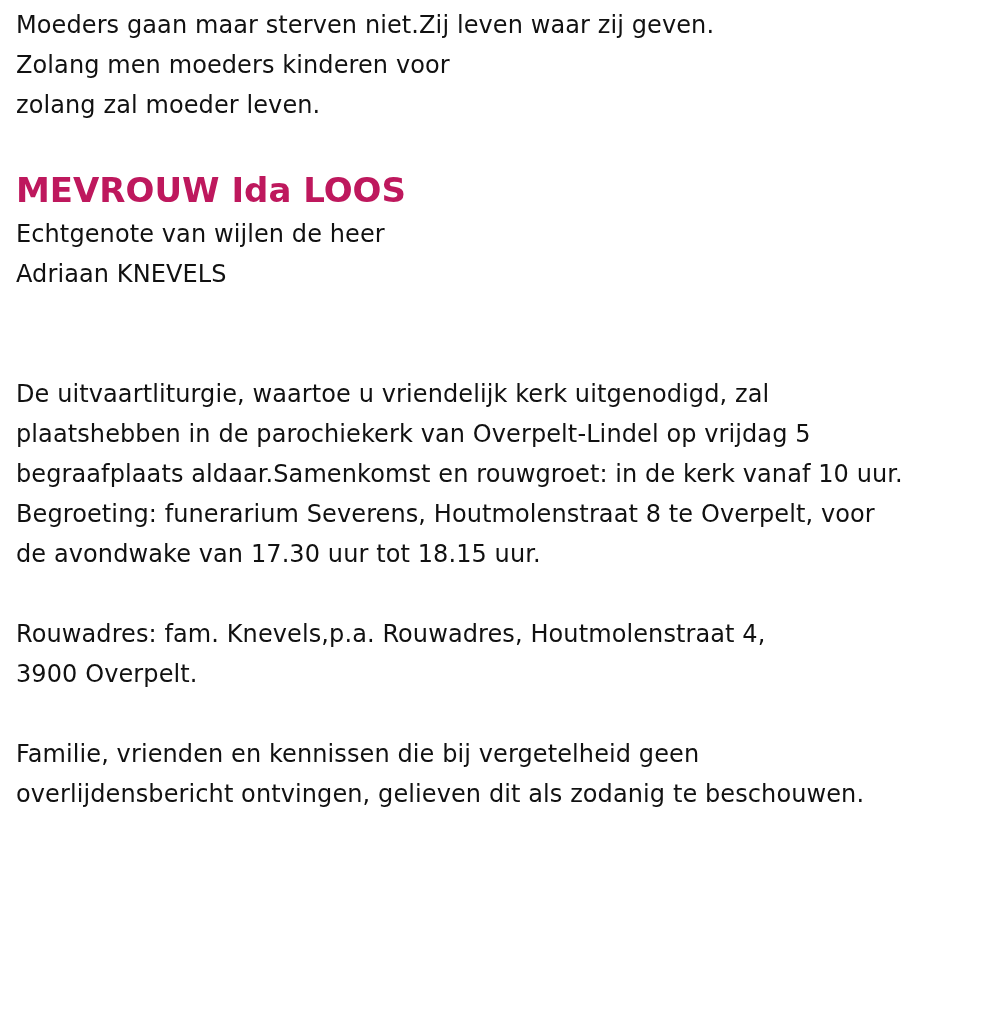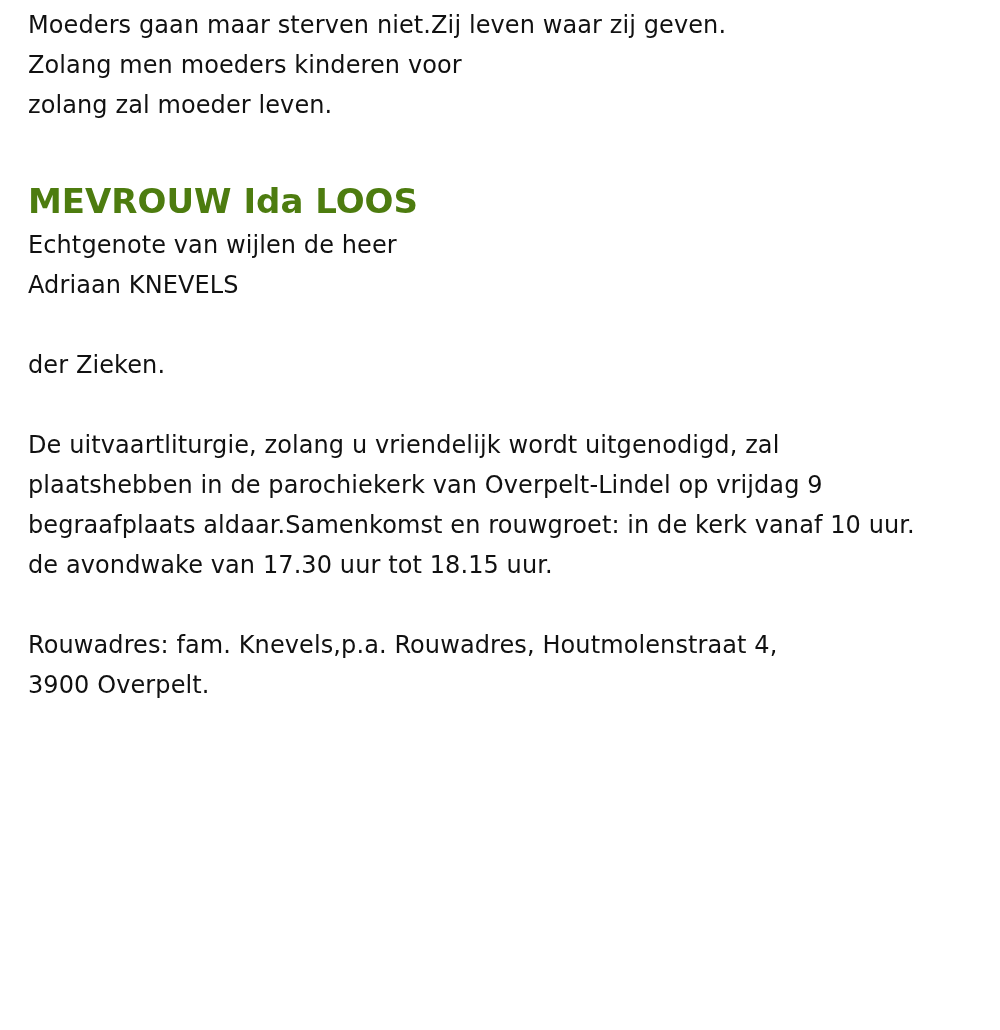--- a/index.html
+++ b/index.html
@@ -1,36 +1,36 @@
 <!DOCTYPE html>
 <html><head>
 <meta charset="utf-8">
 <style>
   html, body { margin: 0; padding: 0; background: #ffffff; }
   body {
     width: 1000px; height: 1030px; overflow: hidden;
     font-family: "DejaVu Sans", sans-serif;
     color: #111111;
   }
-  .page { padding: 5px 0 0 28px; }
+  .page { padding: 5px 0 0 16px; }
   .line {
     font-size: 24px;
     line-height: 40px;
     height: 40px;
     white-space: nowrap;
     letter-spacing: 0.1px;
   }
   .title {
     font-size: 34px;
     font-weight: bold;
     line-height: 48px;
     height: 48px;
-    margin-top: 52px;
+    margin-top: 41px;
     white-space: nowrap;
-    color: #4d7c0f;
+    color: #be185d;
   }
   .gap { height: 40px; }
   .block { margin: 0; }
 </style>
 </head>
 <body>
 
 <div class="page">
 
   <div class="block">
@@ -42,35 +42,39 @@
   <div class="title">MEVROUW Ida LOOS</div>
 
   <div class="block">
     <div class="line">Echtgenote van wijlen de heer</div>
     <div class="line">Adriaan KNEVELS</div>
   </div>
 
   <div class="gap"></div>
 
   <div class="block">
-    <div class="line">der Zieken.</div>
   </div>
 
   <div class="gap"></div>
 
   <div class="block">
-    <div class="line">De uitvaartliturgie, zolang u vriendelijk wordt uitgenodigd, zal</div>
-    <div class="line">plaatshebben in de parochiekerk van Overpelt-Lindel op vrijdag 9</div>
+    <div class="line">De uitvaartliturgie, waartoe u vriendelijk kerk uitgenodigd, zal</div>
+    <div class="line">plaatshebben in de parochiekerk van Overpelt-Lindel op vrijdag 5</div>
     <div class="line">begraafplaats aldaar.Samenkomst en rouwgroet: in de kerk vanaf 10 uur.</div>
+    <div class="line">Begroeting: funerarium Severens, Houtmolenstraat 8 te Overpelt, voor</div>
     <div class="line">de avondwake van 17.30 uur tot 18.15 uur.</div>
   </div>
 
   <div class="gap"></div>
 
   <div class="block">
     <div class="line">Rouwadres: fam. Knevels,p.a. Rouwadres, Houtmolenstraat 4,</div>
     <div class="line">3900 Overpelt.</div>
   </div>
 
   <div class="gap"></div>
 
+  <div class="block">
+    <div class="line">Familie, vrienden en kennissen die bij vergetelheid geen</div>
+    <div class="line">overlijdensbericht ontvingen, gelieven dit als zodanig te beschouwen.</div>
+  </div>
 
 </div>
 
 </body></html>

